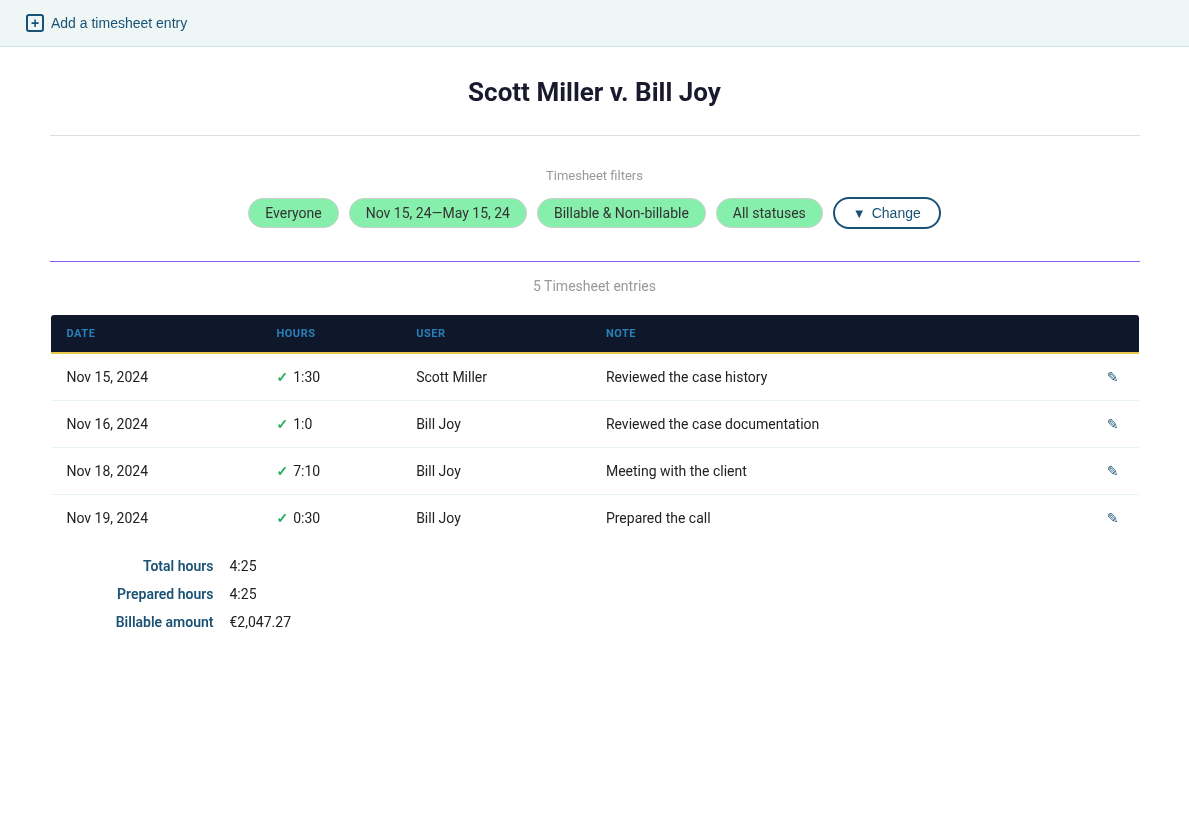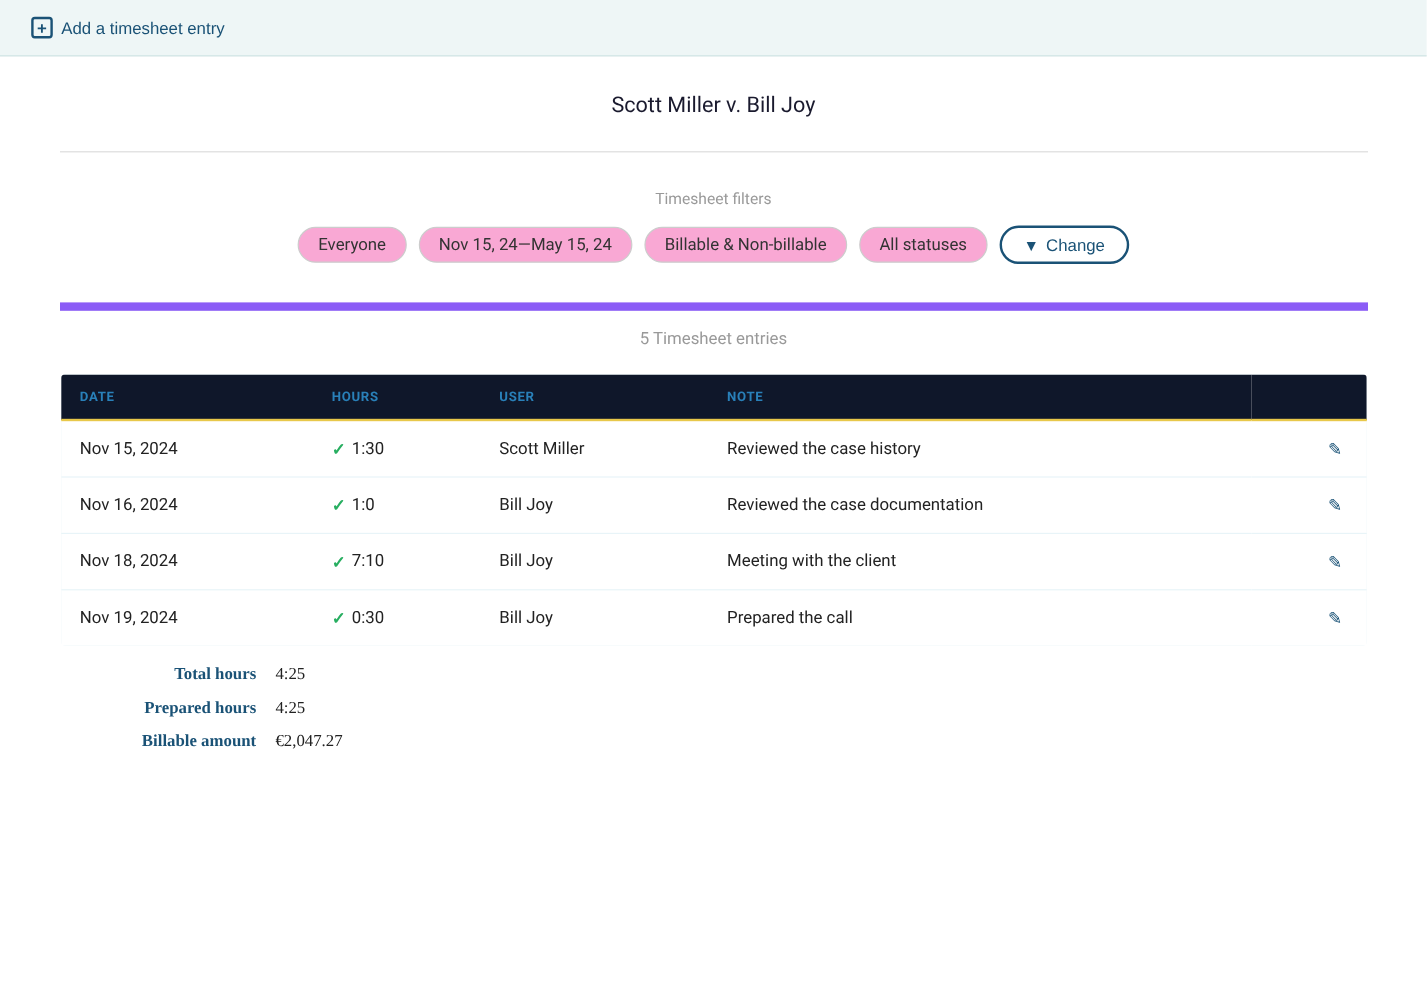--- a/index.html
+++ b/index.html
@@ -47,22 +47,22 @@
     
     .main {
       max-width: 1150px;
       margin: 0 auto;
       padding: 30px 30px 40px;
     }
 
     
     .case-title {
       text-align: center;
-      font-size: 18px;
-      font-weight: 400;
+      font-size: 26px;
+      font-weight: 700;
       color: #1a1a2e;
       margin-bottom: 28px;
     }
 
     
     .filters-section {
       border-top: 1px solid #ddd;
       padding-top: 32px;
       text-align: center;
     }
@@ -77,21 +77,21 @@
       justify-content: center;
       gap: 10px;
       flex-wrap: wrap;
     }
     .filter-pill {
       border: 1.5px solid #ccc;
       border-radius: 20px;
       padding: 6px 16px;
       font-size: 14px;
       color: #333;
-      background: #f9a8d4;
+      background: #86efac;
       cursor: default;
     }
     .change-btn {
       border: 2px solid #1a5276;
       border-radius: 20px;
       padding: 6px 18px;
       font-size: 14px;
       color: #1a5276;
       background: #fff;
       cursor: pointer;
@@ -101,21 +101,21 @@
       font-weight: 500;
     }
     .filter-icon {
       color: #1a5276;
       font-size: 13px;
     }
 
     
     .entries-section {
       margin-top: 32px;
-      border-top: 7px solid #8b5cf6;
+      border-top: 1px solid #8b5cf6;
       padding-top: 16px;
     }
     .entries-label {
       text-align: center;
       color: #999;
       font-size: 14px;
       margin-bottom: 20px;
     }
 
     
@@ -178,21 +178,20 @@
 
     
     .summary-section {
       margin-top: 0;
       padding: 10px 0 0 0;
     }
     .summary-row {
       display: flex;
       align-items: center;
       padding: 6px 0;
-      font-family: Liberation Serif, serif;
     }
     .summary-label {
       width: 180px;
       text-align: right;
       font-weight: 600;
       color: #1a5276;
       font-size: 14px;
       padding-right: 16px;
     }
     .summary-value {

